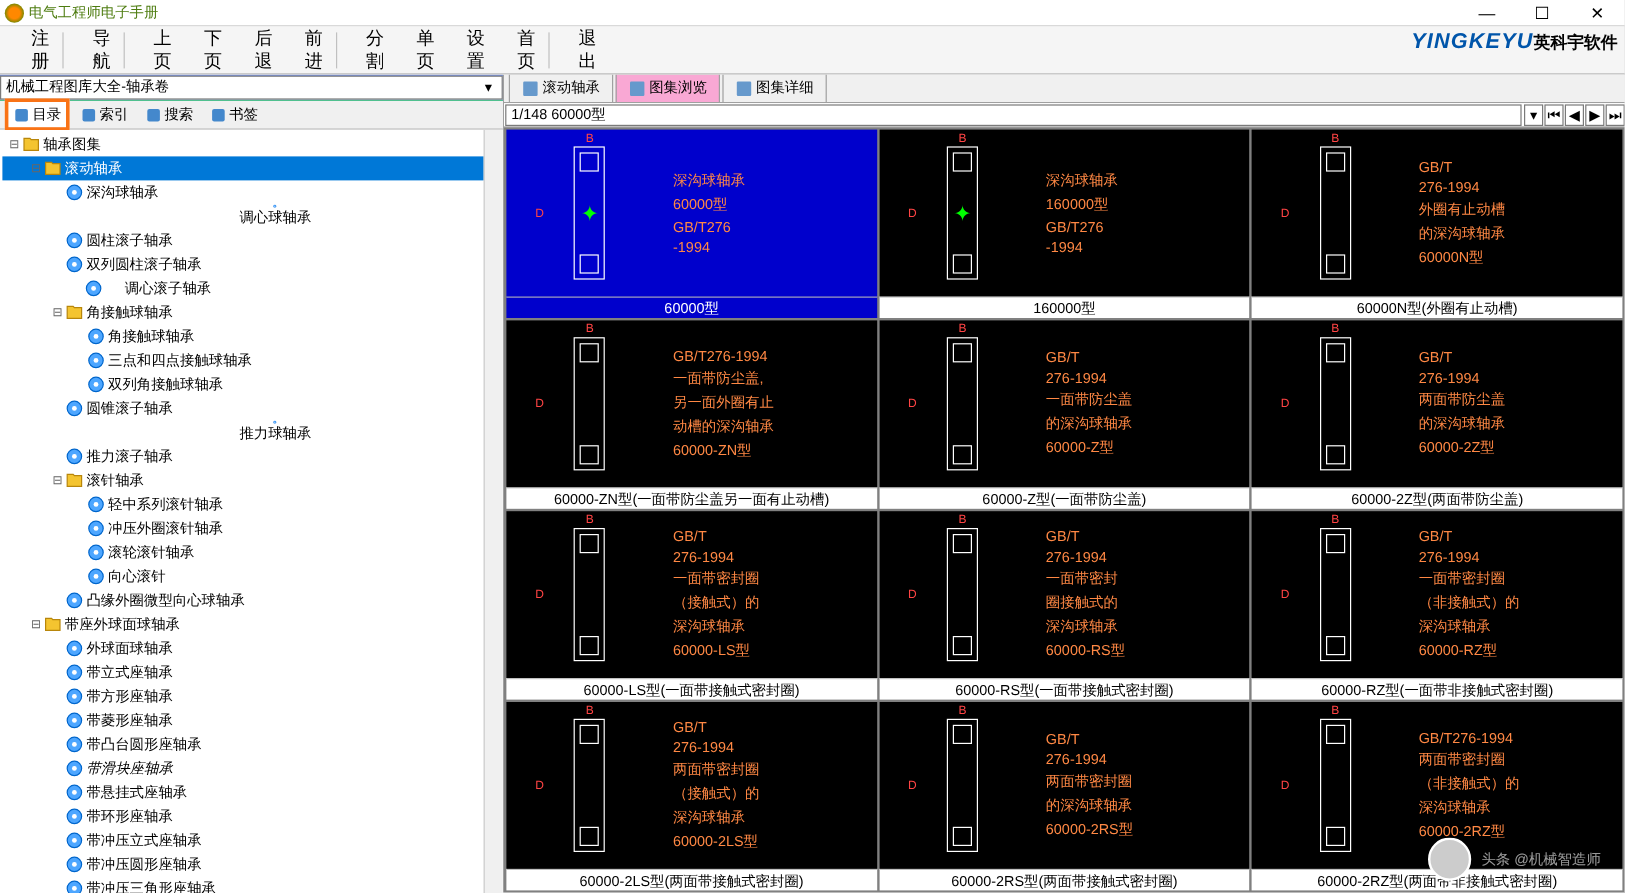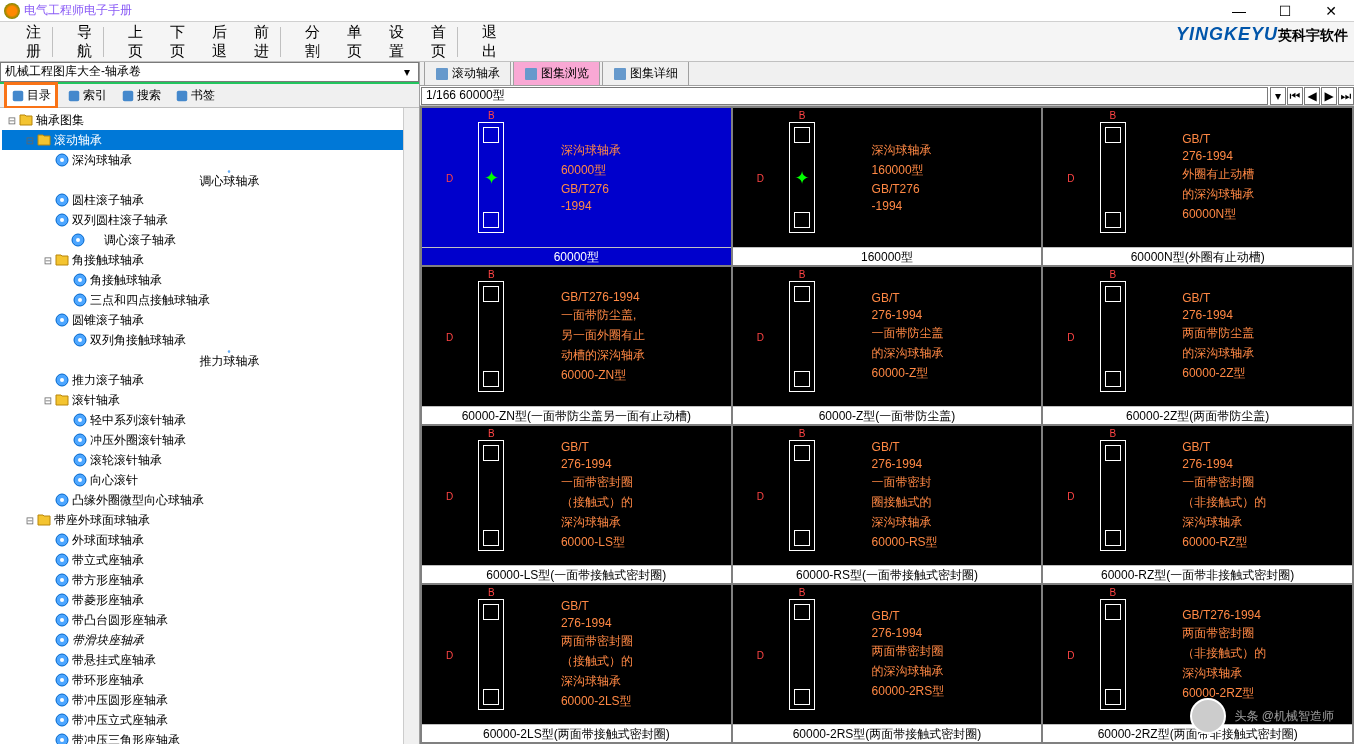--- a/index.html
+++ b/index.html
@@ -1,31 +1,31 @@
 <!DOCTYPE html>
 <html><head>
 <meta charset="utf-8">
 <style>
 * { margin: 0; padding: 0; box-sizing: border-box; font-family: "Microsoft YaHei", SimSun, sans-serif; font-size: 12px; }
 body { background: #f0f0f0; width: 1354px; height: 744px; overflow: hidden; display: flex; flex-direction: column; }
 .titlebar { height: 22px; background: #fff; display: flex; align-items: center; padding-left: 4px; border-bottom: 1px solid #d0d0d0; }
 .titlebar-icon { width: 16px; height: 16px; margin-right: 4px; background: radial-gradient(circle, #ff8800 40%, #008800 100%); border-radius: 50%; }
-.titlebar-text { flex: 1; color: #8b5cf6; }
+.titlebar-text { flex: 1; color: #4d7c0f; }
 .win-controls { display: flex; }
 .win-btn { width: 46px; height: 22px; display: flex; align-items: center; justify-content: center; font-size: 14px; color: #000; }
 .toolbar { height: 40px; background: #f5f5f5; display: flex; align-items: center; padding: 0 6px; border-bottom: 1px solid #c0c0c0; position: relative; }
 .tb-btn { display: flex; flex-direction: column; align-items: center; width: 42px; height: 38px; justify-content: center; cursor: pointer; }
 .tb-icon { width: 18px; height: 18px; margin-bottom: 1px; }
 .tb-label { font-size: 15px; color: #000; margin-left: 20px; }
 .logo { position: absolute; right: 6px; top: 2px; display: flex; flex-direction: row; align-items: flex-end; }
 .logo-main { font-size: 18px; font-style: italic; font-weight: bold; color: #0055aa; letter-spacing: 1px; }
 .logo-sub { font-size: 14px; font-weight: bold; color: #000; }
 .main { flex: 1; display: flex; overflow: hidden; }
 .left-panel { width: 420px; display: flex; flex-direction: column; border-right: 1px solid #a0a0a0; background: #fff; }
-.combo-row { height: 22px; display: flex; align-items: center; border-bottom: 3px solid #22c55e; background: #8b5cf6; }
+.combo-row { height: 22px; display: flex; align-items: center; border-bottom: 1px solid #22c55e; background: #1d4ed8; }
 .combo { flex: 1; height: 20px; border: 1px solid #7a7a7a; background: #fff; padding: 0 4px; display: flex; align-items: center; justify-content: space-between; }
 .combo-arrow { width: 14px; text-align: center; }
 .tab-row { height: 24px; display: flex; align-items: center; gap: 4px; padding: 2px 4px; background: #f0f0f0; border-bottom: 1px solid #c0c0c0; }
 .tab-btn { display: flex; align-items: center; gap: 2px; padding: 2px 4px; border: 1px solid transparent; cursor: pointer; }
 .tab-btn.active { border: 3px solid #f97316; background: #fff; }
 .tab-ic { width: 14px; height: 14px; }
 .tree { flex: 1; overflow-y: auto; background: #fff; padding: 2px; position: relative;}
 .tree-scrollbar { position: absolute; right:0; top:0; width:16px; height:100%; background:#f0f0f0; border-left:1px solid #ccc;}
 .tree-node { display: flex; align-items: center; height: 20px; white-space: nowrap; cursor: pointer; }
 .tree-node .exp { width: 12px; text-align: center; color: #666; font-size: 10px; }
@@ -259,35 +259,35 @@
           <span class="nlabel">角接触球轴承</span>
         </div>
         <div class="tree-node" style="padding-left: 58px;">
           <span class="exp"></span>
           <svg class="nic" viewBox="0 0 16 16">
             <circle cx="8" cy="8" r="6" fill="#4da6ff" stroke="#0066cc"></circle>
             <circle cx="8" cy="8" r="2" fill="#fff"></circle>
           </svg>
           <span class="nlabel">三点和四点接触球轴承</span>
         </div>
+        <div class="tree-node" style="padding-left: 58px;">
+          <span class="exp"></span>
+          <svg class="nic" viewBox="0 0 16 16">
+            <circle cx="8" cy="8" r="6" fill="#4da6ff" stroke="#0066cc"></circle>
+            <circle cx="8" cy="8" r="2" fill="#fff"></circle>
+          </svg>
+          <span class="nlabel">双列角接触球轴承</span>
+        </div>
         <div class="tree-node" style="padding-left: 40px;">
           <span class="exp"></span>
           <svg class="nic" viewBox="0 0 16 16">
             <circle cx="8" cy="8" r="6" fill="#4da6ff" stroke="#0066cc"></circle>
             <circle cx="8" cy="8" r="2" fill="#fff"></circle>
           </svg>
           <span class="nlabel">圆锥滚子轴承</span>
-        </div>
-        <div class="tree-node" style="padding-left: 58px;">
-          <span class="exp"></span>
-          <svg class="nic" viewBox="0 0 16 16">
-            <circle cx="8" cy="8" r="6" fill="#4da6ff" stroke="#0066cc"></circle>
-            <circle cx="8" cy="8" r="2" fill="#fff"></circle>
-          </svg>
-          <span class="nlabel">双列角接触球轴承</span>
         </div>
         <div class="tree-node" style="padding-left: 40px; flex-direction: column;">
           <span class="exp"></span>
           <svg class="nic" viewBox="0 0 16 16">
             <circle cx="8" cy="8" r="6" fill="#4da6ff" stroke="#0066cc"></circle>
             <circle cx="8" cy="8" r="2" fill="#fff"></circle>
           </svg>
           <span class="nlabel">推力球轴承</span>
         </div>
         <div class="tree-node" style="padding-left: 40px;">
@@ -415,29 +415,29 @@
             <circle cx="8" cy="8" r="2" fill="#fff"></circle>
           </svg>
           <span class="nlabel">带环形座轴承</span>
         </div>
         <div class="tree-node" style="padding-left: 40px;">
           <span class="exp"></span>
           <svg class="nic" viewBox="0 0 16 16">
             <circle cx="8" cy="8" r="6" fill="#4da6ff" stroke="#0066cc"></circle>
             <circle cx="8" cy="8" r="2" fill="#fff"></circle>
           </svg>
+          <span class="nlabel">带冲压立式座轴承</span>
+        </div>
+        <div class="tree-node" style="padding-left: 40px;">
+          <span class="exp"></span>
+          <svg class="nic" viewBox="0 0 16 16">
+            <circle cx="8" cy="8" r="6" fill="#4da6ff" stroke="#0066cc"></circle>
+            <circle cx="8" cy="8" r="2" fill="#fff"></circle>
+          </svg>
           <span class="nlabel">带冲压圆形座轴承</span>
-        </div>
-        <div class="tree-node" style="padding-left: 40px;">
-          <span class="exp"></span>
-          <svg class="nic" viewBox="0 0 16 16">
-            <circle cx="8" cy="8" r="6" fill="#4da6ff" stroke="#0066cc"></circle>
-            <circle cx="8" cy="8" r="2" fill="#fff"></circle>
-          </svg>
-          <span class="nlabel">带冲压立式座轴承</span>
         </div>
         <div class="tree-node" style="padding-left: 40px;">
           <span class="exp"></span>
           <svg class="nic" viewBox="0 0 16 16">
             <circle cx="8" cy="8" r="6" fill="#4da6ff" stroke="#0066cc"></circle>
             <circle cx="8" cy="8" r="2" fill="#fff"></circle>
           </svg>
           <span class="nlabel">带冲压三角形座轴承</span>
         </div>
       </div>
@@ -458,21 +458,21 @@
         </div>
         <div class="rtab">
           <svg class="rtab-ic" viewBox="0 0 14 14">
             <rect x="1" y="1" width="12" height="12" fill="#6699cc" rx="1"></rect>
           </svg>
           <span>图集详细</span>
         </div>
       </div>
     <div class="path-row">
       <div class="path-input">
-        <span>1/166 60000型</span>
+        <span>1/148 60000型</span>
       </div>
       <span style="width:16px;height:18px;border:1px solid #7a7a7a;display:flex;align-items:center;justify-content:center;margin-left:1px;">▾</span>
       <div class="nav-arrows">
         <div class="nav-ar">⏮</div>
         <div class="nav-ar">◀</div>
         <div class="nav-ar">▶</div>
         <div class="nav-ar">⏭</div>
       </div>
     </div>
     <div class="thumb-grid" id="thumbs">

